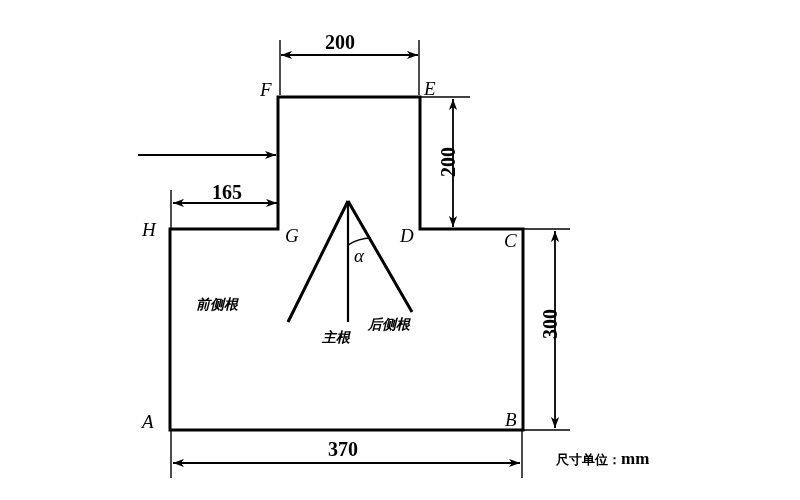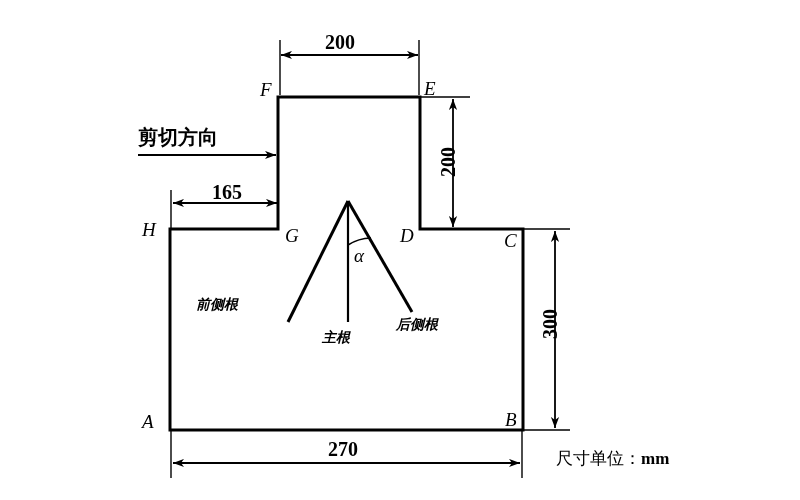--- a/index.html
+++ b/index.html
@@ -57,22 +57,22 @@
     font-size: 20px;
   }
   .cn-small {
     font-family: "DejaVu Sans", "Liberation Sans", sans-serif;
     font-weight: bold;
     font-size: 14px;
     font-style: italic;
   }
   .unit-note {
     font-family: "DejaVu Sans", "Liberation Sans", sans-serif;
-    font-weight: normal;
-    font-size: 17px;
+    font-weight: bold;
+    font-size: 13px;
   }
   .unit-mm {
     font-family: "Liberation Serif", "DejaVu Serif", serif;
     font-weight: bold;
     font-size: 17px;
   }
 </style>
 </head>
 <body>
 
@@ -132,27 +132,26 @@
   <div class="lbl alpha" style="left:354px; top:246px;">α</div>
 
   <div class="lbl dim" style="left:325px; top:32px;">200</div>
 
   <div class="lbl dim dim-vert" style="left:431px; top:152px; width:34px; text-align:center;">200</div>
 
   <div class="lbl dim" style="left:212px; top:182px;">165</div>
 
   <div class="lbl dim dim-vert" style="left:533px; top:314px; width:34px; text-align:center;">300</div>
 
-  <div class="lbl dim" style="left:328px; top:439px;">270</div>
+  <div class="lbl dim" style="left:328px; top:439px;">370</div>
 
-  <div class="lbl cn" style="left:138px; top:127px;">剪切方向</div>
 
   <div class="lbl cn-small" style="left:196px; top:297px;">前侧根</div>
 
   <div class="lbl cn-small" style="left:322px; top:330px;text-align:right;">主根</div>
 
-  <div class="lbl cn-small" style="left:396px; top:317px;text-align:right;">后侧根</div>
+  <div class="lbl cn-small" style="left:368px; top:317px;text-align:right;">后侧根</div>
 
   <div class="lbl" style="left:556px; top:450px;">
     <span class="unit-note">尺寸单位：</span><span class="unit-mm">mm</span>
   </div>
 
 </div>
 
 </body></html>

